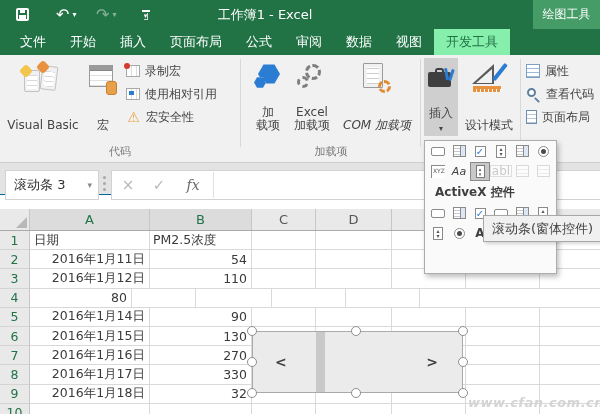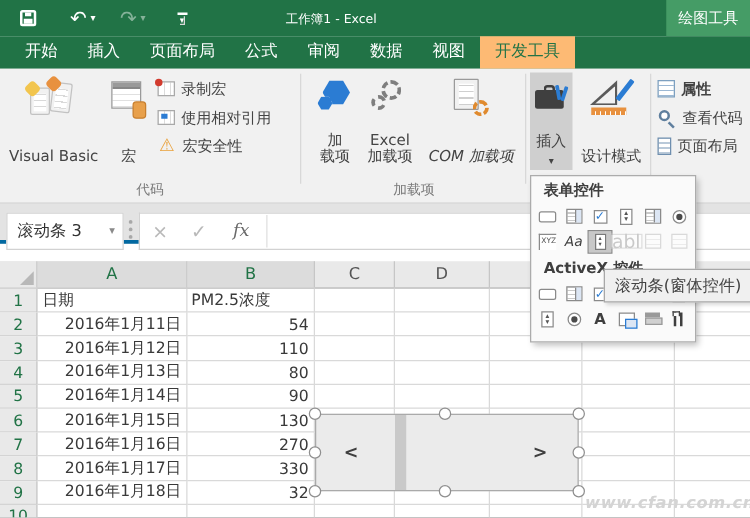--- a/index.html
+++ b/index.html
@@ -15,27 +15,27 @@
   .floppy { width:13px; height:13px; border:2px solid #fff; border-radius:2px; position:relative; }
   .floppy::before { content:""; position:absolute; left:2px; top:0; width:5px; height:3px; background:#fff; }
   .floppy::after  { content:""; position:absolute; left:1px; bottom:0; width:7px; height:4px; background:#fff; }
   .undo-glyph { font-size:16px; line-height:16px; }
   .dim-w { opacity:.45; }
   .qcaret { font-size:8px; margin-left:3px; color:#fff; }
   .qat-custom { width:12px; display:flex; flex-direction:column; align-items:center; }
   .qat-custom .bar { width:8px; border-top:2px solid #fff; margin-bottom:1px; }
   .qat-custom .c  { font-size:7px; line-height:6px; color:#fff; }
   .win-title { position:absolute; left:0; right:70px; top:0; height:29px; display:flex; align-items:center; justify-content:center;
-               color:#fff; font-size:10px; }
+               color:#fff; font-size:13px; }
   .ctx-group { position:absolute; left:533px; top:0; width:67px; height:29px; background:#459c66;
                color:#fff; font-size:12px; display:flex; align-items:center; justify-content:center; }
   
   .tabrow { position:absolute; left:0; top:29px; width:600px; height:26px; background:#217346; display:flex; padding-left:8px; }
   .tab { color:#fff; font-size:13px; line-height:26px; padding:0 12px; white-space:nowrap; }
-  .tab.active { background:#fdba74; color:#217346; }
+  .tab.active { background:#86efac; color:#217346; }
   .tab.ctx { position:absolute; left:552px; top:0; width:48px; text-align:center; padding:0; }
   
   .ribbon { position:absolute; left:0; top:55px; width:600px; height:108px; background:#f1f1f1; border-bottom:1px solid #cfcfcf; }
   .grp-sep { position:absolute; top:4px; height:88px; width:1px; background:#d8d8d8; }
   .grp-label { position:absolute; bottom:3px; font-size:11px; color:#7a7a7a; text-align:center; }
   .bigbtn { position:absolute; top:3px; height:78px; display:flex; flex-direction:column; align-items:center; justify-content:flex-start; }
   .bigbtn .lbl { font-size:12px; color:#444; line-height:13px; text-align:center; margin-top:auto; margin-bottom:4px; white-space:pre-line; }
   .pressed { background:#cfcfcf; }
   .smallbtn { position:absolute; height:20px; display:flex; align-items:center; }
   .smallbtn .lbl { font-size:12px; color:#444; margin-left:5px; white-space:nowrap; }
@@ -72,21 +72,21 @@
   .ruler { position:absolute; left:1px; bottom:0; width:28px; height:6px; background:#e8913f;
            background-image:repeating-linear-gradient(90deg,transparent 0 3px,#fff 3px 4px); background-size:100% 3px; background-position:0 100%; background-repeat:no-repeat; }
   .props-icon { width:14px; height:14px; border:1px solid #7da0c0; background:
                 repeating-linear-gradient(#fff 0 3px,#9cb8d4 3px 4px); }
   .mag-icon { position:relative; width:15px; height:15px; }
   .mag-c { position:absolute; left:1px; top:1px; width:9px; height:9px; border:2px solid #5f7f9e; border-radius:50%; background:#fff; }
   .mag-h { position:absolute; right:1px; bottom:1px; width:6px; height:2px; background:#5f7f9e; transform:rotate(45deg); }
   .rundlg-icon { width:11px; height:14px; border:1px solid #6f8faf; background:
                  repeating-linear-gradient(#fff 0 3px,#b9c9d9 3px 4px); }
   
-  .fbar { position:absolute; left:0; top:163px; width:600px; height:32px; background:#e3e3e3; border-bottom:3px solid #0369a1; }
+  .fbar { position:absolute; left:0; top:163px; width:600px; height:32px; background:#e3e3e3; border-bottom:1px solid #0369a1; }
   .namebox { position:absolute; left:5px; top:7px; width:94px; height:30px; background:#fff; border:1px solid #d2d2d2;
              display:flex; align-items:center; font-size:13px; color:#333; padding-left:8px; }
   .namebox .arr { margin-left:auto; margin-right:6px; color:#8a8a8a; font-size:9px; }
   .fdots { position:absolute; left:103px; top:13px; width:3px; display:flex; flex-direction:column; gap:3px; }
   .fdots i { width:3px; height:3px; background:#a8a8a8; border-radius:50%; }
   .fwhite { position:absolute; left:111px; top:7px; right:0; height:30px; background:#fff; border:1px solid #d2d2d2; border-right:none; }
   .fbtn { position:absolute; top:7px; height:30px; width:26px; display:flex; align-items:center; justify-content:center;
           color:#b9b9b9; font-size:15px; }
   .fx-btn { color:#6a6a6a; font-family:"DejaVu Serif","Liberation Serif",serif; font-style:italic; font-size:14px; }
   .fdiv { position:absolute; left:213px; top:9px; height:26px; width:1px; background:#e0e0e0; }
@@ -126,21 +126,21 @@
   .fcb-check { width:11px; height:11px; border:1px solid #8a8a8a; background:#fff; color:#2b7cd3; font-size:10px; font-weight:bold;
                display:flex; align-items:center; justify-content:center; }
   .fcb-spin { width:10px; height:13px; border:1px solid #8a8a8a; background:#fff; display:flex; flex-direction:column; align-items:center; justify-content:center; color:#555; }
   .fcb-spin i { font-style:normal; font-size:6px; line-height:5px; }
   .fcb-radio { width:11px; height:11px; border:1px solid #8a8a8a; border-radius:50%; background:#fff; display:flex; align-items:center; justify-content:center; }
   .fcb-radio::after { content:""; width:5px; height:5px; border-radius:50%; background:#4a4a4a; }
   .fcb-xyz { width:14px; height:13px; border:1px solid #8a8a8a; border-right:none; border-bottom:none; background:#fff; font-size:6px; color:#555; padding:1px 0 0 1px; }
   .fcb-aa { font-size:11px; font-style:italic; color:#3f3f3f; }
   .fcb-vscroll { width:9px; height:13px; border:1px solid #7a7a7a; background:#fff; display:flex; flex-direction:column; align-items:center; justify-content:space-between; color:#555; padding:1px 0; }
   .fcb-vscroll i { font-style:normal; font-size:5px; line-height:4px; }
-  .fcb-abl { font-size:15px; color:#9a9a9a; border:1px solid #c3c3c3; padding:0 1px; background:#fff; line-height:10px; }
+  .fcb-abl { font-size:12px; color:#9a9a9a; border:1px solid #c3c3c3; padding:0 1px; background:#fff; line-height:10px; }
   .fcb-grp { width:13px; height:12px; border:1px solid #b9b9b9; background:repeating-linear-gradient(#fff 0 3px,#dedede 3px 4px); }
   .fcb-a { font-size:12px; font-weight:bold; color:#3f3f3f; }
   .fcb-img { width:13px; height:11px; border:1px solid #8a8a8a; background:#fff; position:relative; }
   .fcb-img::after { content:""; position:absolute; right:-3px; bottom:-3px; width:8px; height:6px; border:1px solid #2b7cd3; background:#dce6f4; }
   .fcb-layers { position:relative; width:13px; height:12px; }
   .fcb-layers::before { content:""; position:absolute; left:0; top:1px; width:12px; height:4px; background:#9a9a9a; }
   .fcb-layers::after { content:""; position:absolute; left:0; bottom:1px; width:12px; height:4px; background:#d0d0d0; border:1px solid #9a9a9a; }
   .fcb-tools { position:relative; width:12px; height:13px; }
   .fcb-tools::before { content:""; position:absolute; left:2px; top:1px; width:2px; height:11px; background:#3f3f3f; box-shadow:5px 0 0 #3f3f3f; }
   .fcb-tools::after { content:""; position:absolute; left:1px; top:0; width:4px; height:3px; border:1px solid #3f3f3f; border-bottom:none; background:none; box-shadow:5px 0 0 #fafafa inset; }
@@ -172,20 +172,21 @@
         <span class="qat-custom">
           <span class="bar"></span>
           <span class="c">▾</span>
         </span>
       </div>
     <div class="win-title">工作簿1 - Excel</div>
     <div class="ctx-group">绘图工具</div>
   </div>
 
   <div class="tabrow">
+    <div class="tab">文件</div>
     <div class="tab">开始</div>
     <div class="tab">插入</div>
     <div class="tab">页面布局</div>
     <div class="tab">公式</div>
     <div class="tab">审阅</div>
     <div class="tab">数据</div>
     <div class="tab">视图</div>
     <div class="tab active">开发工具</div>
   </div>
 
@@ -263,21 +264,21 @@
     <div class="bigbtn" style="left:460px; width:58px;">
       <span class="design-icon">
         <span class="tri-o"></span>
           <span class="tri-i"></span>
           <span class="pencil"></span>
           <span class="ruler"></span>
       </span>
       <span class="lbl">设计模式</span>
     </div>
     <div class="grp-sep" style="left:520px;"></div>
-    <div class="smallbtn" style="left:526px; top:6px;font-weight:bold;">
+    <div class="smallbtn" style="left:526px; top:6px;">
       <span class="props-icon"></span>
       <span class="lbl">属性</span>
     </div>
     <div class="smallbtn" style="left:526px; top:29px;">
       <span class="mag-icon">
           <span class="mag-c"></span>
           <span class="mag-h"></span>
         </span>
       <span class="lbl">查看代码</span>
     </div>
@@ -341,21 +342,20 @@
       <div class="c cA">2016年1月12日</div>
       <div class="c cB">110</div>
       <div class="c cC"></div>
         <div class="c cD"></div>
         <div class="c cE"></div>
         <div class="c cF"></div>
         <div class="c cG"></div>
     </div>
     <div class="r">
       <div class="rn">4</div>
-      <div class="c cA">2016年1月13日</div>
       <div class="c cB">80</div>
       <div class="c cC"></div>
         <div class="c cD"></div>
         <div class="c cE"></div>
         <div class="c cF"></div>
         <div class="c cG"></div>
     </div>
     <div class="r">
       <div class="rn">5</div>
       <div class="c cA">2016年1月14日</div>
@@ -426,21 +426,20 @@
   <div class="handle" style="left:247px; top:326px;"></div>
   <div class="handle" style="left:351px; top:326px;"></div>
   <div class="handle" style="left:458px; top:326px;"></div>
   <div class="handle" style="left:247px; top:357px;"></div>
   <div class="handle" style="left:458px; top:357px;"></div>
   <div class="handle" style="left:247px; top:388px;"></div>
   <div class="handle" style="left:351px; top:388px;"></div>
   <div class="handle" style="left:458px; top:388px;"></div>
 
   <div class="menu">
-    <div class="menu-h">表单控件</div>
     <div class="icon-row">
       <span class="fc">
           <span class="fcb-btn"></span>
         </span>
       <span class="fc">
           <span class="fcb-list"></span>
         </span>
       <span class="fc">
           <span class="fcb-check">✓</span>
         </span>

